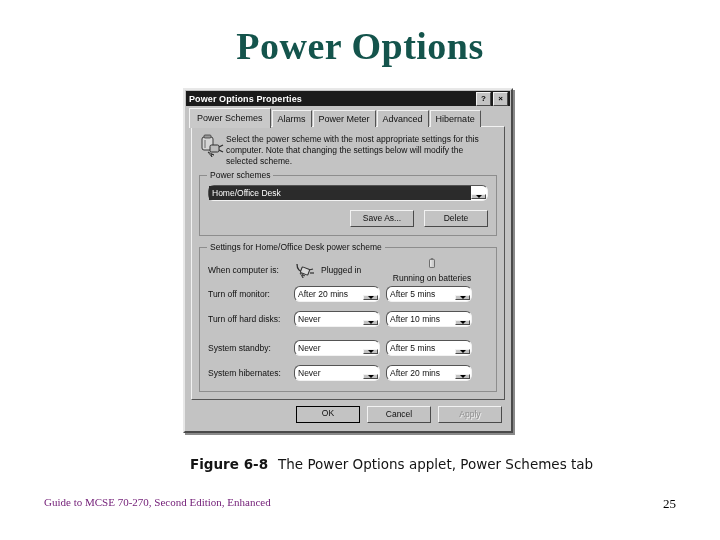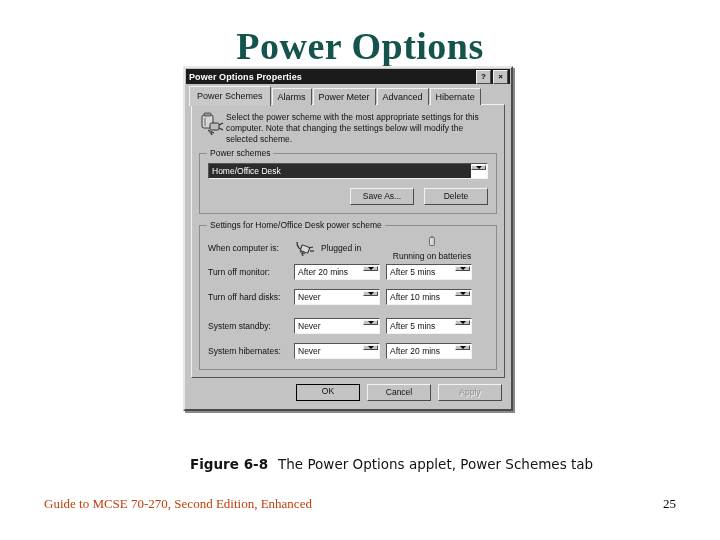--- a/index.html
+++ b/index.html
@@ -27,21 +27,21 @@
     font-size: 38px;
     color: #14544c;
     letter-spacing: 0.5px;
     line-height: 44px;
   }
 
   
   #figure-block {
     position: absolute;
     left: 183px;
-    top: 66px;
+    top: 88px;
     width: 330px;
   }
 
   
   .dialog {
     width: 326px;
     background: #c3c3c3;
     border-top: 2px solid #e8e8e8;
     border-left: 2px solid #e8e8e8;
     border-right: 2px solid #4a4a4a;
@@ -144,27 +144,28 @@
     left: 7px;
     background: #c3c3c3;
     padding: 0 3px;
     font-size: 8.5px;
     white-space: nowrap;
   }
 
   
   .combo {
     display: flex;
-    align-items: flex-start;
+    align-items: flex-end;
     height: 14px;
     border-top: 1px solid #545454;
     border-left: 1px solid #545454;
     border-right: 1px solid #f2f2f2;
     border-bottom: 1px solid #f2f2f2;
     background: #ffffff;
+    border-radius: 6px;
   }
   .combo-value {
     flex: 1;
     font-size: 8.5px;
     line-height: 14px;
     padding-left: 3px;
     overflow: hidden;
     white-space: nowrap;
   }
   .combo.selected .combo-value { background: #2b2b2b; color: #ffffff; }
@@ -235,22 +236,22 @@
     white-space: nowrap;
   }
   #caption .fignum { font-weight: bold; margin-right: 10px; }
 
   
   #footer-text {
     position: absolute;
     left: 44px;
     top: 496px;
     font-family: "Liberation Serif", serif;
-    font-size: 13px;
-    color: #c2410c;
+    font-size: 11px;
+    color: #701a75;
   }
   #page-number {
     position: absolute;
     right: 44px;
     top: 496px;
     font-family: "Liberation Serif", serif;
     font-size: 13px;
     color: #000;
   }
 </style>

